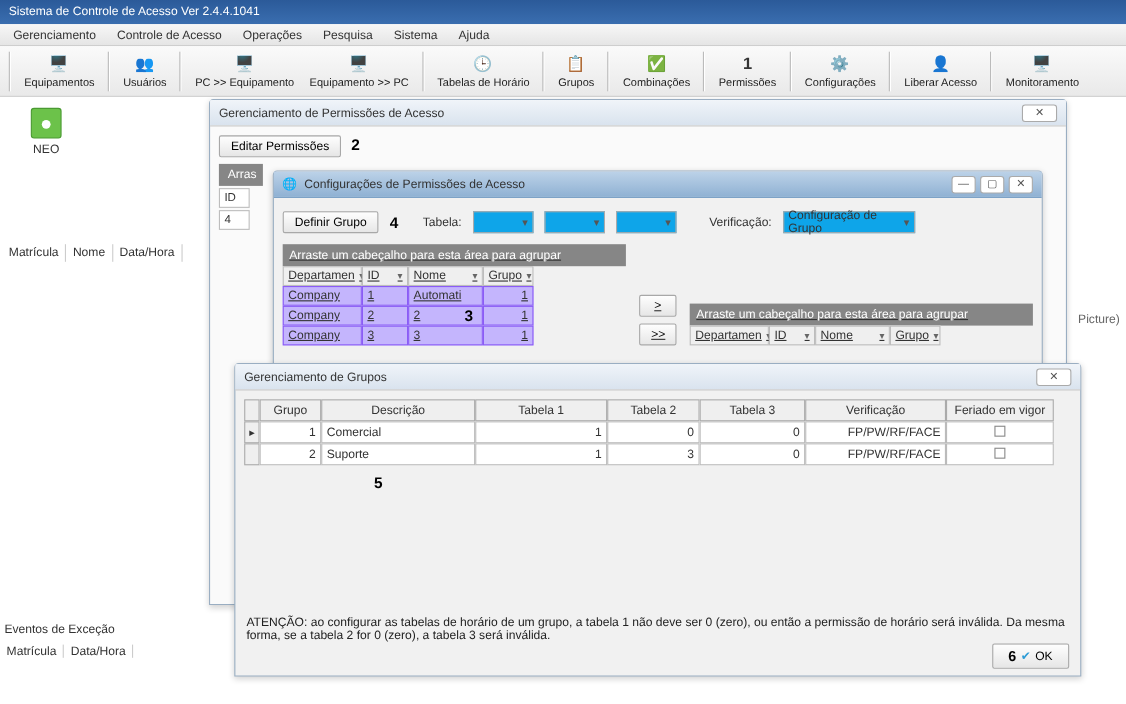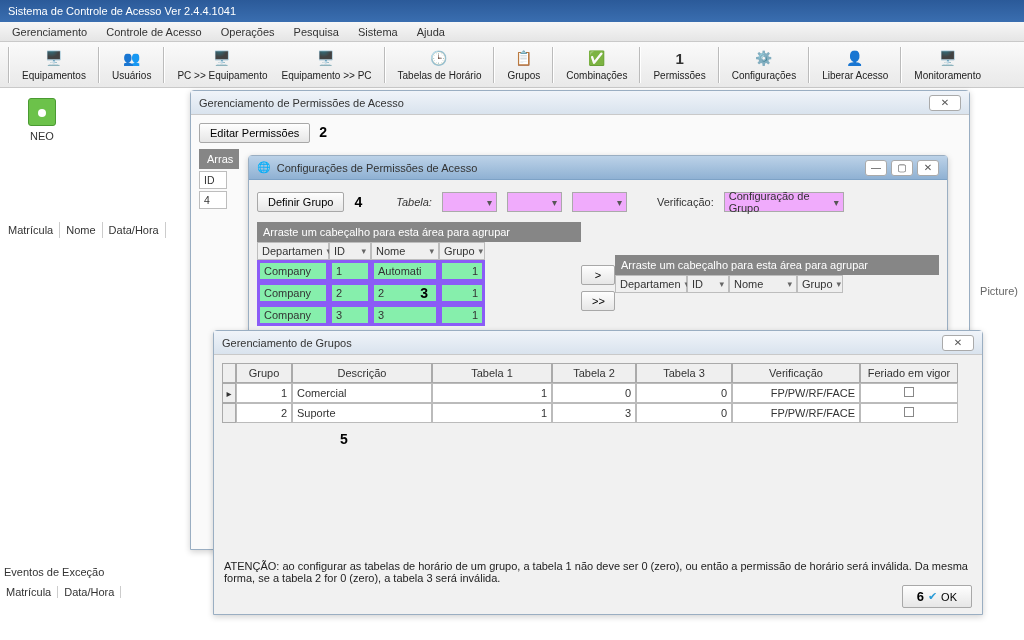--- a/index.html
+++ b/index.html
@@ -44,32 +44,32 @@
   
   .win1 { top:90px; left:190px; width:780px; height:460px; background:#fafafa; }
   .btn { background:linear-gradient(#fefefe,#e6e6e6); border:1px solid #a8a8a8; border-radius:2px; padding:3px 10px; font-size:11px; cursor:pointer; }
   .ghdr { background:#868686; color:#fff; padding:4px 8px; font-size:11px; margin-top:6px; width:40px; }
   .subrow { display:flex; gap:2px; margin-top:2px; }
   .subrow div { border:1px solid #bdbdbd; font-size:10.5px; padding:2px 4px; background:#fff; }
 
   
   .win2 { top:155px; left:248px; width:700px; height:200px; z-index:2; }
   .toprow2 { display:flex; align-items:center; gap:10px; margin-top:4px; }
-  .dd { border:1px solid #aaa; background:#f0abfc; height:20px; font-size:11px; display:inline-flex; align-items:center; padding:0 4px; position:relative; }
+  .dd { border:1px solid #aaa; background:#0ea5e9; height:20px; font-size:11px; display:inline-flex; align-items:center; padding:0 4px; position:relative; }
   .dd::after { content:"▾"; position:absolute; right:4px; font-size:10px; color:#555; }
   .dd.w55 { width:55px; }
   .dd.w120 { width:120px; }
-  .twopane { display:flex; margin-top:10px; align-items:center; }
+  .twopane { display:flex; gap:12px; margin-top:10px; align-items:flex-end;text-decoration:underline; }
   .pane { flex:1; }
   .grouphdr { background:#868686; color:#fff; font-size:11px; padding:4px 6px; }
   .hdrrow { display:flex; }
   .hdrcell { border:1px solid #bdbdbd; background:#efefef; font-size:11px; padding:2px 4px; display:flex; align-items:center; justify-content:space-between; }
   .hdrcell::after { content:"▾"; font-size:9px; color:#666; padding-left:4px; }
   .drow { display:flex; }
-  .dcell { border:3px solid #8b5cf6; background:#86efac; font-size:11px; padding:2px 4px; overflow:hidden; white-space:nowrap; }
+  .dcell { border:1px solid #8b5cf6; background:#c4b5fd; font-size:11px; padding:2px 4px; overflow:hidden; white-space:nowrap; }
   .movebtns { display:flex; flex-direction:column; gap:6px; padding-top:28px; }
   .movebtns button { width:34px; }
 
   
   .win3 { top:330px; left:213px; width:770px; height:285px; z-index:3; }
   .gridhdr { display:flex; }
   .gh { border:1px solid #aaa; background:#efefef; font-size:11px; padding:3px 4px; text-align:center; }
   .gridrow { display:flex; }
   .gc { border:1px solid #bbb; background:#fff; font-size:11px; padding:3px 4px; overflow:hidden; white-space:nowrap; }
   .gc.rt { text-align:right; }
@@ -202,21 +202,21 @@
     <div class="winctrl-group">
       <div class="winclose">—</div>
       <div class="winclose">▢</div>
       <div class="winclose">✕</div>
     </div>
   </div>
   <div class="body">
     <div class="toprow2">
       <button class="btn">Definir Grupo</button>
       <span class="callout" style="position:static;">4</span>
-      <span style="margin-left:24px;font-style:italic;">Tabela:</span>
+      <span style="margin-left:12px;">Tabela:</span>
       <div class="dd w55"></div>
       <div class="dd w55"></div>
       <div class="dd w55"></div>
       <span style="margin-left:20px;">Verificação:</span>
       <div class="dd w120">
           <span>Configuração de Grupo</span>
         </div>
     </div>
 
     <div class="twopane">

